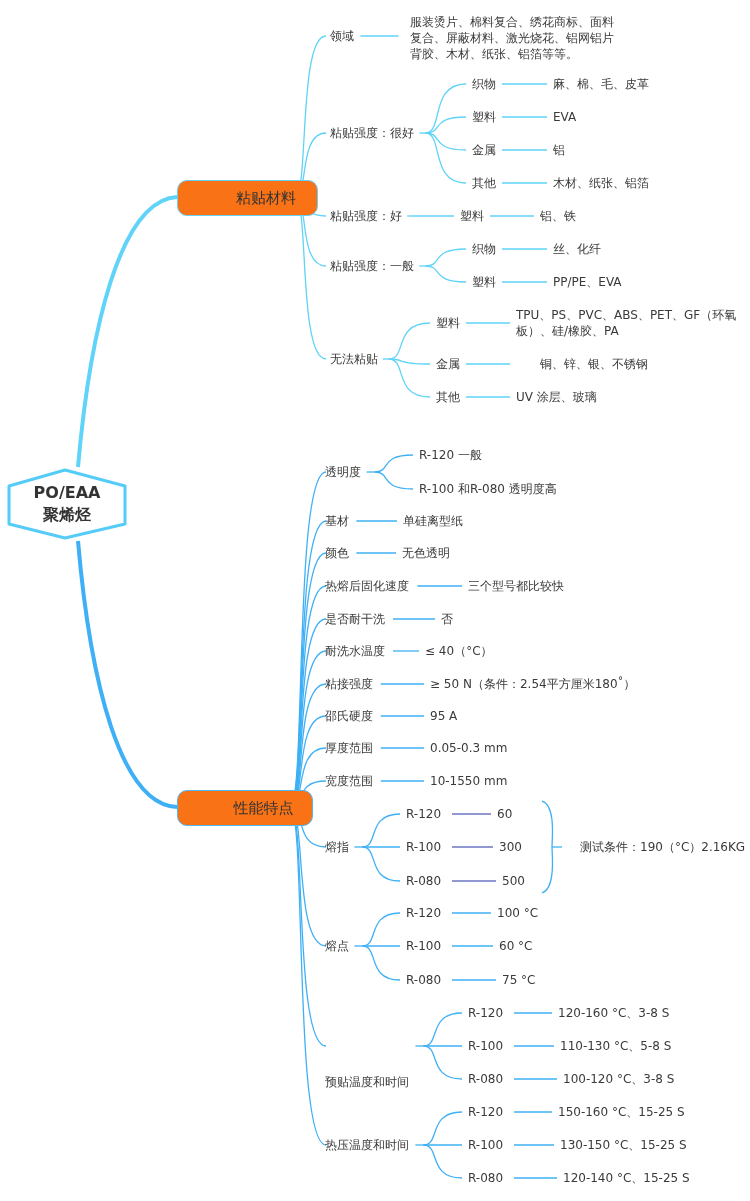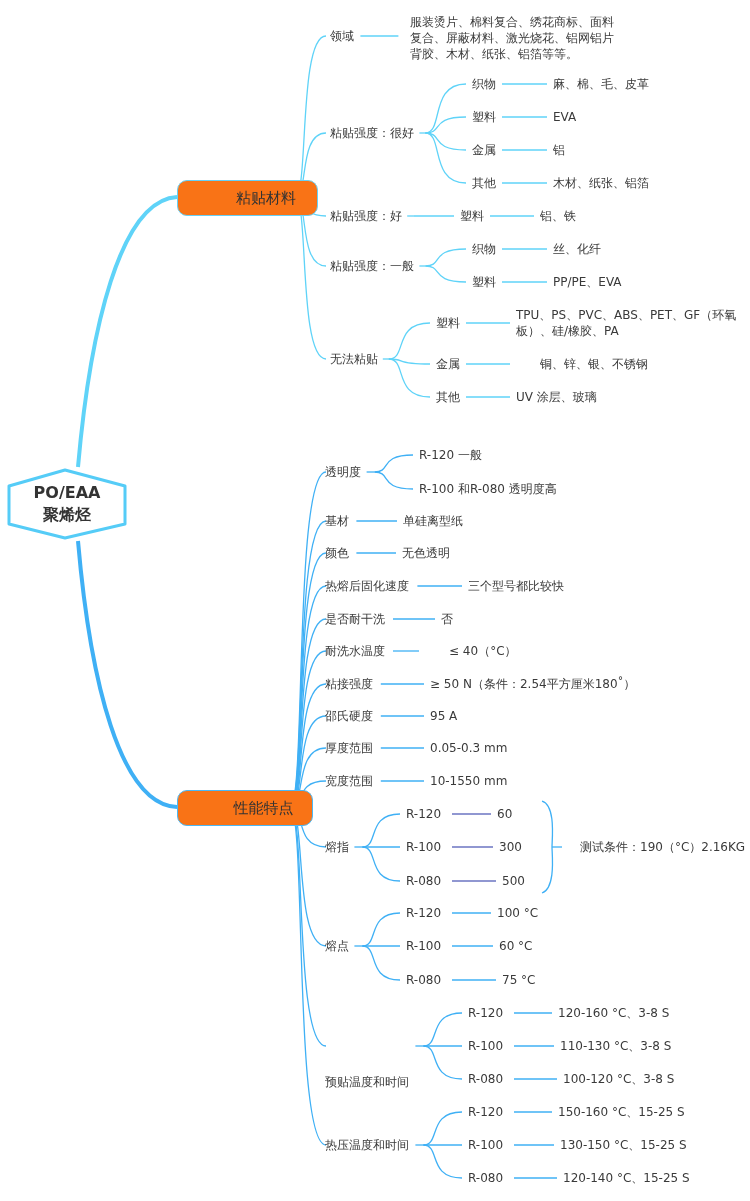--- a/index.html
+++ b/index.html
@@ -160,21 +160,21 @@
     <div class="node" style="left: 419px; top: 481px;">R-100 和R-080 透明度高</div>
     <div class="node" style="left: 325px; top: 513px;">基材</div>
     <div class="node" style="left: 403px; top: 513px;">单硅离型纸</div>
     <div class="node" style="left: 325px; top: 545px;">颜色</div>
     <div class="node" style="left: 402px; top: 545px;">无色透明</div>
     <div class="node" style="left: 325px; top: 578px;">热熔后固化速度</div>
     <div class="node" style="left: 468px; top: 578px;">三个型号都比较快</div>
     <div class="node" style="left: 325px; top: 611px;">是否耐干洗</div>
     <div class="node" style="left: 441px; top: 611px;">否</div>
     <div class="node" style="left: 325px; top: 643px;">耐洗水温度</div>
-    <div class="node" style="left: 425px; top: 643px; margin-left: 24px;">≤ 40（°C）</div>
+    <div class="node" style="left: 425px; top: 643px;">≤ 40（°C）</div>
     <div class="node" style="left: 325px; top: 676px;">粘接强度</div>
     <div class="node" style="left: 430px; top: 676px;">≥ 50 N（条件：2.54平方厘米180˚）</div>
     <div class="node" style="left: 325px; top: 708px;">邵氏硬度</div>
     <div class="node" style="left: 430px; top: 708px;">95 A</div>
     <div class="node" style="left: 325px; top: 740px;">厚度范围</div>
     <div class="node" style="left: 430px; top: 740px;">0.05-0.3 mm</div>
     <div class="node" style="left: 325px; top: 773px;">宽度范围</div>
     <div class="node" style="left: 430px; top: 773px;">10-1550 mm</div>
     <div class="node" style="left: 325px; top: 839px;">熔指</div>
     <div class="node" style="left: 406px; top: 806px;">R-120</div>
@@ -188,21 +188,21 @@
     <div class="node" style="left: 406px; top: 905px;">R-120</div>
     <div class="node" style="left: 497px; top: 905px;">100 °C</div>
     <div class="node" style="left: 406px; top: 938px;">R-100</div>
     <div class="node" style="left: 499px; top: 938px;">60 °C</div>
     <div class="node" style="left: 406px; top: 972px;">R-080</div>
     <div class="node" style="left: 502px; top: 972px;">75 °C</div>
     <div class="node" style="left: 325px; top: 1038px; margin-top: 36px;">预贴温度和时间</div>
     <div class="node" style="left: 468px; top: 1005px;">R-120</div>
     <div class="node" style="left: 558px; top: 1005px;">120-160 °C、3-8 S</div>
     <div class="node" style="left: 468px; top: 1038px;">R-100</div>
-    <div class="node" style="left: 560px; top: 1038px;">110-130 °C、3-8 S</div>
+    <div class="node" style="left: 560px; top: 1038px;">110-130 °C、5-8 S</div>
     <div class="node" style="left: 468px; top: 1071px;">R-080</div>
     <div class="node" style="left: 563px; top: 1071px;">100-120 °C、3-8 S</div>
     <div class="node" style="left: 325px; top: 1137px;">热压温度和时间</div>
     <div class="node" style="left: 468px; top: 1104px;">R-120</div>
     <div class="node" style="left: 558px; top: 1104px;">150-160 °C、15-25 S</div>
     <div class="node" style="left: 468px; top: 1137px;">R-100</div>
     <div class="node" style="left: 560px; top: 1137px;">130-150 °C、15-25 S</div>
     <div class="node" style="left: 468px; top: 1170px;">R-080</div>
     <div class="node" style="left: 563px; top: 1170px;">120-140 °C、15-25 S</div>
   </div>

